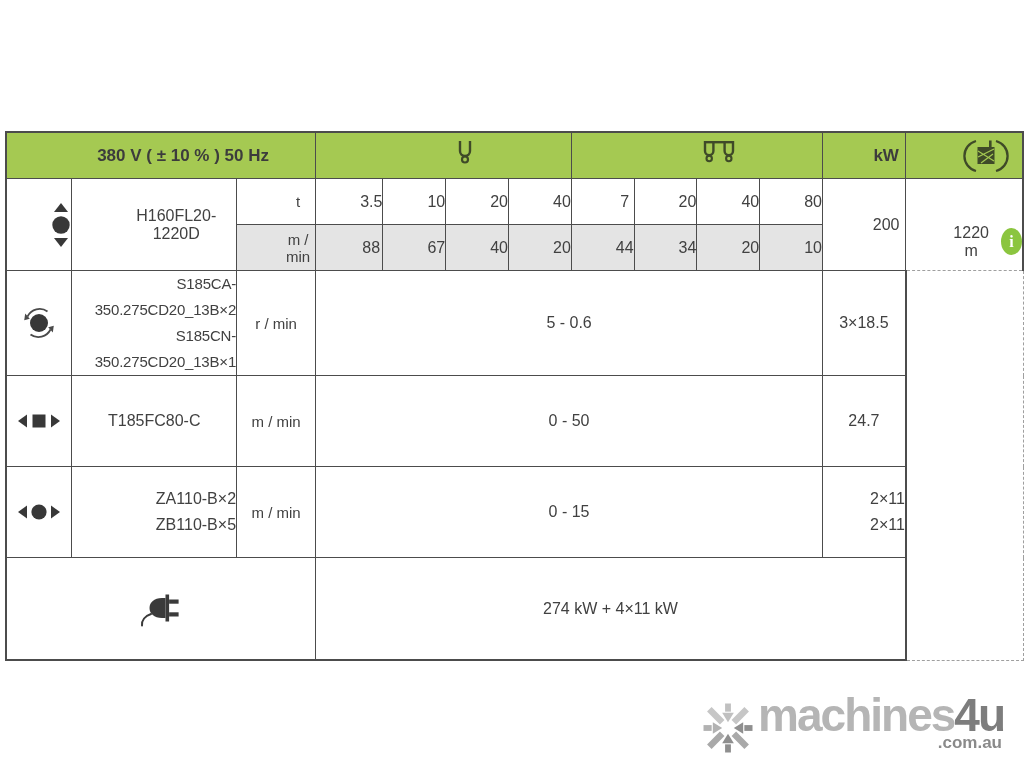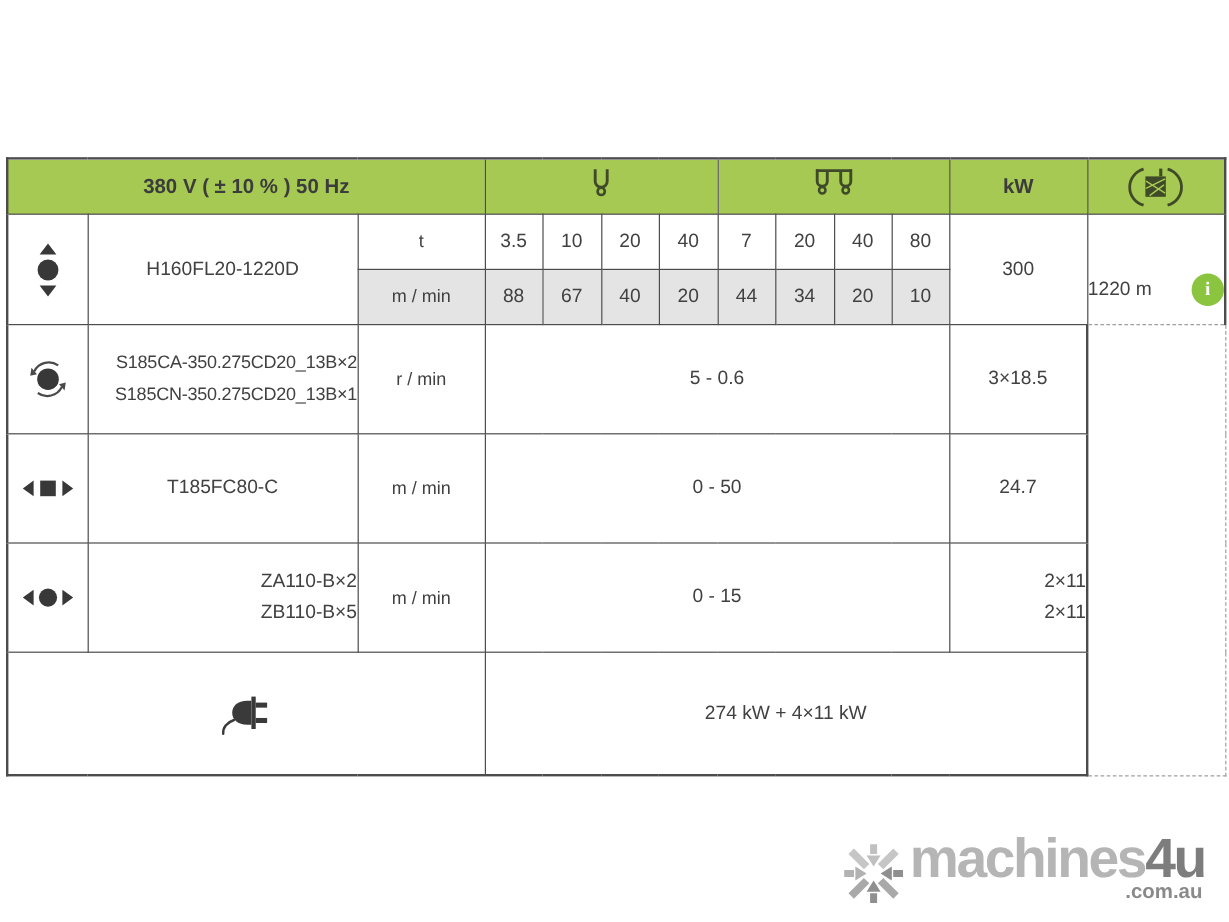--- a/index.html
+++ b/index.html
@@ -13,21 +13,21 @@
   .spec{
     position:absolute;left:5px;top:131px;
     border-collapse:collapse;table-layout:fixed;
     font-size:16px;color:#414141;
   }
   .spec td{
     border:1px solid #4c4c4c;
     text-align:center;vertical-align:middle;padding:0;
     background:#ffffff;overflow:hidden;
   }
-  .spec tr.rh td{height:45px;}
+  .spec tr.rh td{height:45px;padding-left:44px;}
   .spec tr.r90 td{height:90px;}
   .spec tr.r101 td{height:101px;margin-left:28px;}
   .green{background:#a5c952 !important;}
   .gray{background:#e4e4e4 !important;}
   .hdr{font-size:17px;font-weight:700;color:#3c3c3c;}
   .unit{font-size:15px;}
   .model{font-size:16px;}
   .small-model{font-size:15px;letter-spacing:-0.2px;}
   .bt2{border-top-width:2px !important;}
   .bl2{border-left-width:2px !important;}
@@ -125,21 +125,21 @@
     <td rowspan="2" class="model"><span>H160FL20-1220D</span></td>
     <td class="unit"><span>t</span></td>
     <td><span>3.5</span></td>
     <td><span>10</span></td>
     <td><span>20</span></td>
     <td><span>40</span></td>
     <td><span>7</span></td>
     <td><span>20</span></td>
     <td><span>40</span></td>
     <td><span>80</span></td>
-    <td rowspan="2"><span>300</span></td>
+    <td rowspan="2"><span>200</span></td>
     <td rowspan="2" class="br2 rope-cell">
       <span class="rope-wrap">
         <span>1220 m</span>
         <span class="info-dot">
               <span>i</span>
             </span>
       </span>
     </td>
   </tr>
   <tr class="rh">

